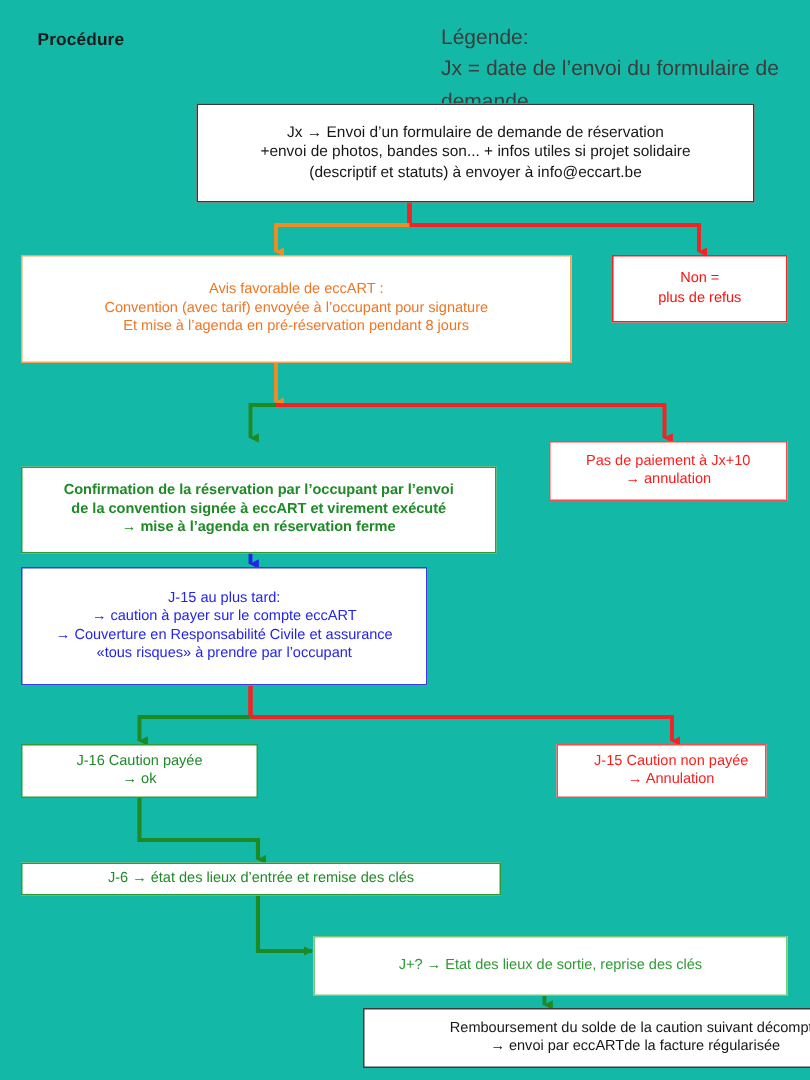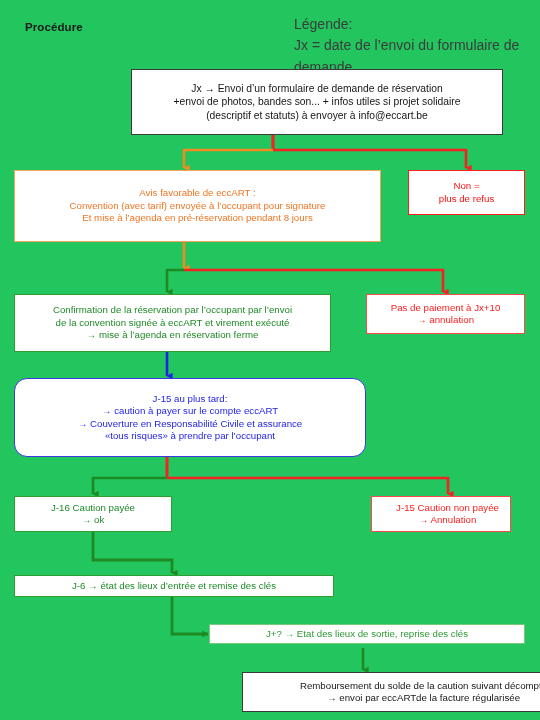--- a/index.html
+++ b/index.html
@@ -9,21 +9,21 @@
   }
   body {
     font-family: "Liberation Sans", sans-serif;
     -webkit-font-smoothing: antialiased;
   }
   #page {
     position: relative;
     width: 540px;
     height: 720px;
     overflow: hidden;
-    background: #22c55e;
+    background: #14b8a6;
   }
   #svg-layer {
     position: absolute;
     left: 0;
     top: 0;
     width: 540px;
     height: 720px;
     pointer-events: none;
   }
   .node {
@@ -147,38 +147,38 @@
 +envoi de photos, bandes son... + infos utiles si projet solidaire
 (descriptif et statuts) à envoyer à info@eccart.be</div>
 
   <div class="node n-orange fs12" style="left:14px; top:170px; width:367px; height:72px;">Avis favorable de eccART :
 Convention (avec tarif) envoyée à l’occupant pour signature
 Et mise à l’agenda en pré-réservation pendant 8 jours</div>
 
   <div class="node n-redstrong fs12" style="left:408px; top:170px; width:117px; height:45px;">Non =
 plus de refus</div>
 
-  <div class="node n-green fs12" style="left:14px; top:294px; width:317px; height:58px;">Confirmation de la réservation par l’occupant par l’envoi
+  <div class="node n-green fs12" style="left:14px; top:311px; width:317px; height:58px;font-weight:bold;">Confirmation de la réservation par l’occupant par l’envoi
 de la convention signée à eccART et virement exécuté
 → mise à l’agenda en réservation ferme</div>
 
   <div class="node n-red fs12" style="left:366px; top:294px; width:159px; height:40px;">Pas de paiement à Jx+10
 → annulation</div>
 
-  <div class="node n-blue fs12" style="left:14px; top:378px; width:352px; height:79px;border-radius:13px;">J-15 au plus tard:
+  <div class="node n-blue fs12" style="left:14px; top:378px; width:271px; height:79px;">J-15 au plus tard:
 → caution à payer sur le compte eccART
 → Couverture en Responsabilité Civile et assurance
 «tous risques» à prendre par l’occupant</div>
 
   <div class="node n-green fs12" style="left:14px; top:496px; width:158px; height:36px;">J-16 Caution payée
 → ok</div>
 
   <div class="node n-red fs12" style="left:371px; top:496px; width:140px; height:36px;padding-left:13px;">J-15 Caution non payée
 → Annulation</div>
 
   <div class="node n-green fs12" style="left:14px; top:575px; width:320px; height:22px;">J-6 → état des lieux d’entrée et remise des clés</div>
 
-  <div class="node n-greenlight fs12" style="left:209px; top:624px; width:316px; height:20px;">J+? → Etat des lieux de sortie, reprise des clés</div>
+  <div class="node n-greenlight fs12" style="left:209px; top:624px; width:316px; height:40px;">J+? → Etat des lieux de sortie, reprise des clés</div>
 
   <div class="node n-black fs12" style="left:198px; top:672px; width:327px; height:40px;padding-left:36px;">Remboursement du solde de la caution suivant décompte
 → envoi par eccARTde la facture régularisée</div>
 
 </div>
 
 </body></html>

